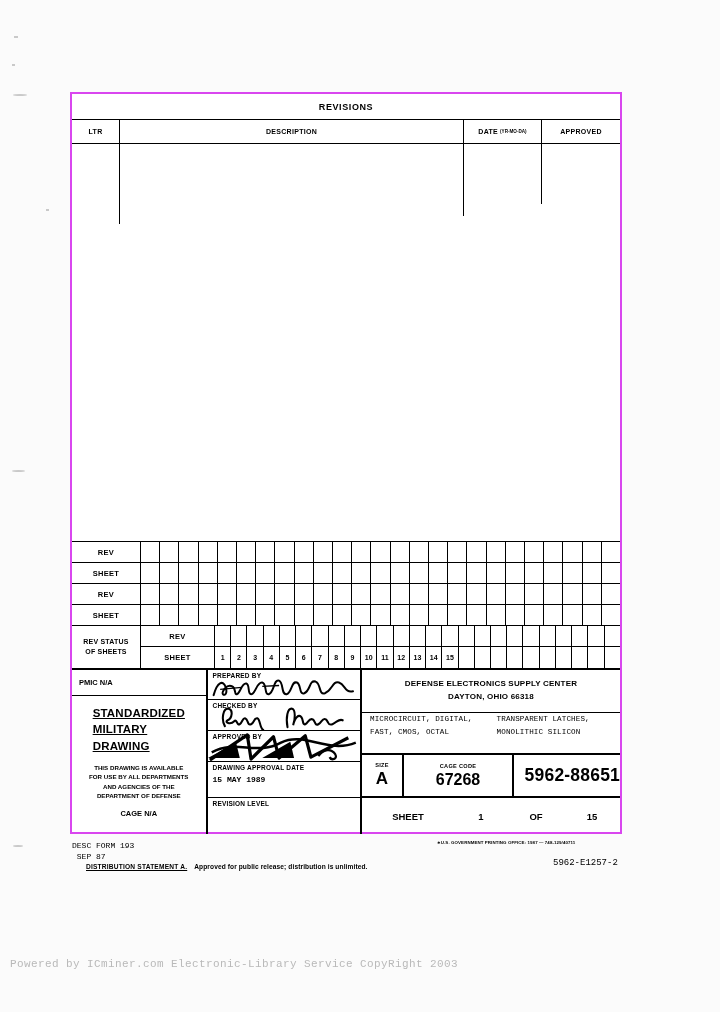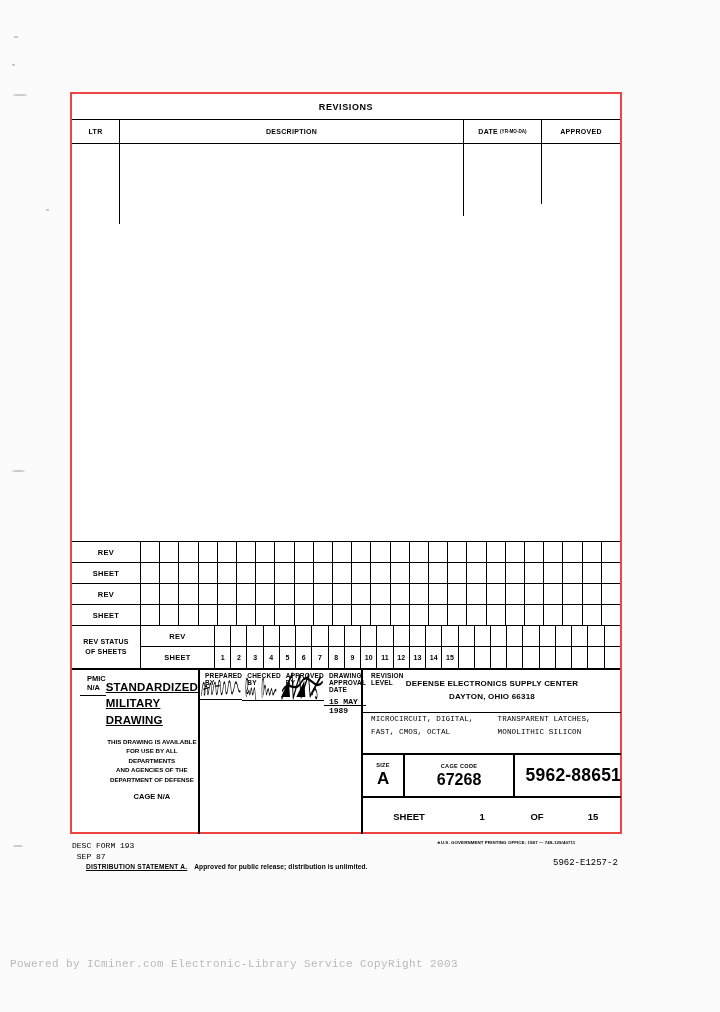--- a/index.html
+++ b/index.html
@@ -12,21 +12,21 @@
     position:relative;
     overflow:hidden;
   }
 
   
   #sheet { position:absolute; left:0; top:0; width:720px; height:1012px; }
 
   #drawing-frame {
     position:absolute; left:70px; top:92px;
     width:552px; height:742px;
-    border:2px solid #ef4444;
+    border:2px solid #d946ef;
     background:#fff;
   }
 
   
   .row { display:flex; width:100%; }
   .cell {
     border-right:1.5px solid #000;
     display:flex; align-items:center; justify-content:center;
     font-weight:bold; overflow:hidden; white-space:nowrap;
   }
@@ -81,33 +81,33 @@
   .sub-lab.top { border-bottom:1.5px solid #000; }
   #status-pair-grid { flex:1; }
   .grid-row.inner { border-bottom:1.5px solid #000; }
   .grid-row.inner:last-child { border-bottom:none; }
 
   
   #title-block { display:flex; height:164px; }
   .tb-col { border-right:2px solid #000; }
   .tb-col:last-child { border-right:none; }
 
-  #tb-left { width:143px; display:flex; flex-direction:row;padding-left:8px; }
+  #tb-left { width:143px; display:flex; flex-direction:column; }
   #pmic {
     height:26px; border-bottom:1.5px solid #000;
     display:flex; align-items:center; padding-left:7px;
     font-size:7.5px; font-weight:bold;
   }
   #smd-box { flex:1; display:flex; flex-direction:column; align-items:center;
              justify-content:flex-start; padding-top:9px; }
   #smd-title { font-size:11.5px; font-weight:bold; line-height:1.42; text-align:left; letter-spacing:.2px;text-decoration:underline; }
   #smd-avail { margin-top:9px; font-size:6.2px; font-weight:bold; line-height:1.52; text-align:center; }
   #amsc { margin-top:8px; font-size:7.5px; font-weight:bold; }
 
-  #tb-mid { width:163px; display:flex; flex-direction:row; }
+  #tb-mid { width:163px; display:flex; flex-direction:column; }
   .sig-box { border-bottom:1.5px solid #000; position:relative; }
   .sig-lab { font-size:6.5px; font-weight:bold; padding:2px 0 0 5px; letter-spacing:.2px; }
   .sig-ink { position:absolute; left:0; top:0; width:100%; height:100%;
              pointer-events:none; }
   #sig-prepared { height:30px; }
   #sig-checked  { height:31px; }
   #sig-approved { height:31px; }
   #appr-date    { height:36px; }
   #appr-date .val { font-size:8px; font-weight:bold; padding:4px 0 0 5px; font-family:"Liberation Mono", monospace; }
   #rev-level    { flex:1; }

